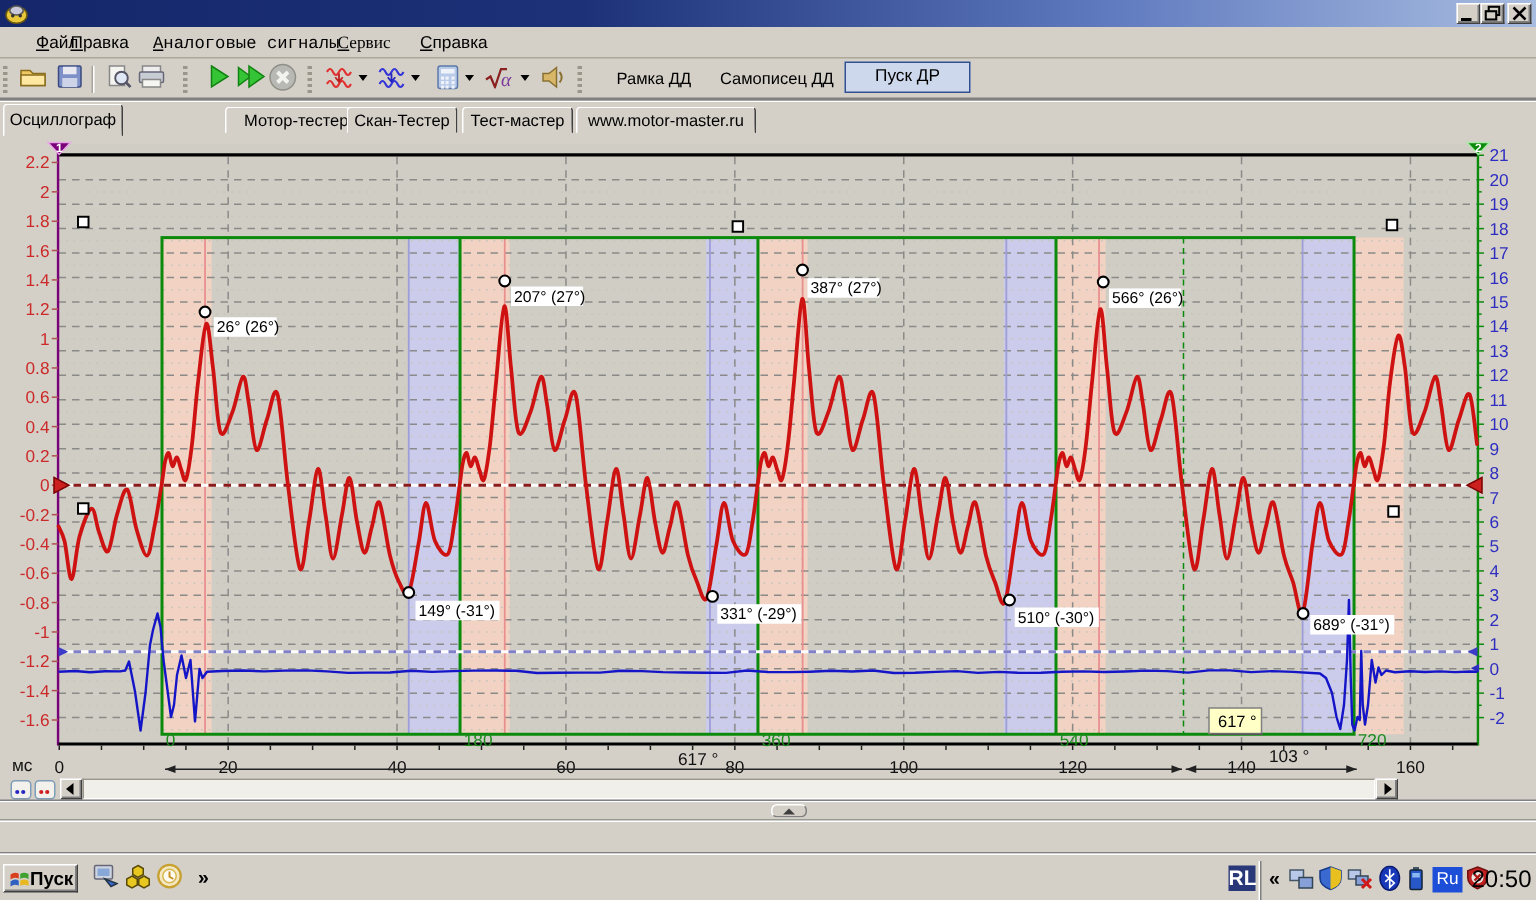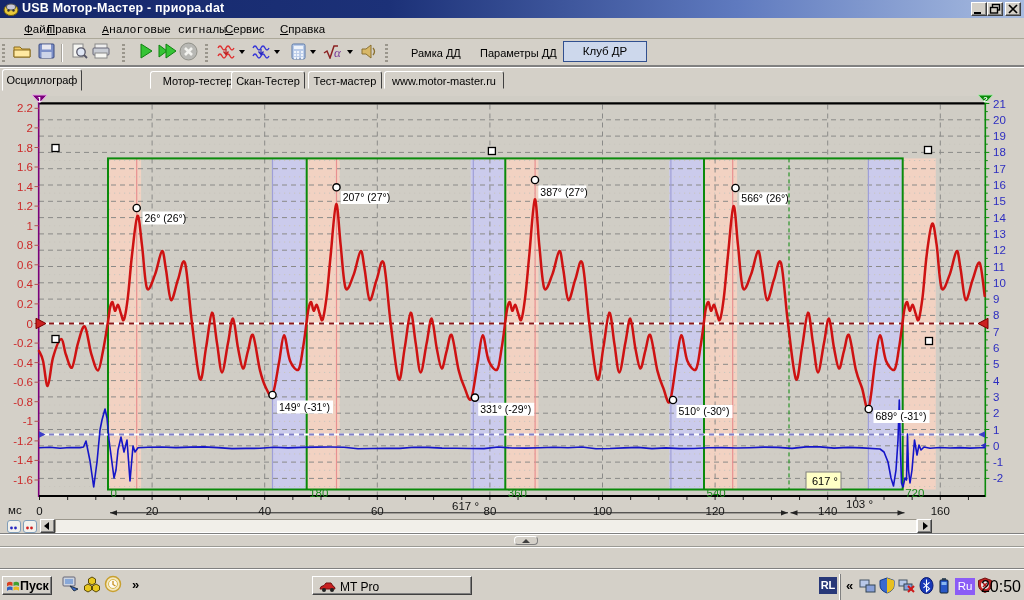--- a/index.html
+++ b/index.html
@@ -75,21 +75,20 @@
 <div id="page">
 <div id="titlebar" class="abs">
 <div class="abs" style="left:3px;top:1px;">
         <svg width="16" height="16" viewBox="0 0 16 16">
           <ellipse cx="8" cy="9" rx="7" ry="5.5" fill="#e8c83a" stroke="#6a5a10"></ellipse>
           <ellipse cx="8" cy="6" rx="4.5" ry="3" fill="#c8c8d8" stroke="#555"></ellipse>
           <circle cx="5.5" cy="9.5" r="1.2" fill="#333"></circle>
           <circle cx="10.5" cy="9.5" r="1.2" fill="#333"></circle>
         </svg>
       </div>
-<div id="titletext">USB Мотор-Мастер - приора.dat</div>
 <div class="tbtn" style="left:971px;">
         <svg width="14" height="12">
           <rect x="2" y="9" width="7" height="2" fill="#000"></rect>
         </svg>
       </div>
 <div class="tbtn" style="left:987px;">
         <svg width="14" height="12" viewBox="0 0 14 12">
           <rect x="4.5" y="1.5" width="7" height="5.5" fill="none" stroke="#000" stroke-width="1.4"></rect>
           <rect x="2.5" y="4.5" width="7" height="5.5" fill="#d4d0c8" stroke="#000" stroke-width="1.4"></rect>
         </svg>
@@ -97,21 +96,21 @@
 <div class="tbtn" style="left:1005px;">
         <svg width="14" height="12">
           <path d="M3,2 L11,10 M11,2 L3,10" stroke="#000" stroke-width="1.7"></path>
         </svg>
       </div>
 </div>
 <div id="menubar" class="abs">
 <div class="mitem" style="left:24px;"><span class="u">Ф</span>айл</div>
 <div class="mitem" style="left:47px;"><span class="u">П</span>равка</div>
 <div class="mitem" style="left:102px;font-family:Liberation Mono, monospace;"><span class="u">А</span>налоговые сигналы</div>
-<div class="mitem" style="left:225px;"><span class="u">С</span>ервис</div>
+<div class="mitem" style="left:225px;font-family:Liberation Serif, serif;"><span class="u">С</span>ервис</div>
 <div class="mitem" style="left:280px;text-align:center;"><span class="u">С</span>правка</div>
 </div>
 <div id="toolbar" class="abs">
 <div class="grip" style="left:2px;"></div>
 <div class="tico" style="left:13px;">
         <svg width="18" height="16" viewBox="0 0 18 16">
           <path d="M1,4 h6 l2,2 h8 v8 h-16 z" fill="#f0c861" stroke="#8a6d1e"></path>
           <path d="M1,7 h16 v7 h-16 z" fill="#ffe9a2" stroke="#8a6d1e"></path>
         </svg>
       </div>
@@ -196,23 +195,23 @@
       </div>
 <div class="drop" style="left:347px;"></div>
 <div class="tico" style="left:360px;top:3px;">
         <svg width="17" height="17" viewBox="0 0 17 17">
           <path d="M2,6 h4 l5,-4 v13 l-5,-4 h-4 z" fill="#d8b868" stroke="#8a7030"></path>
           <path d="M13,5 q3,3.5 0,7" fill="none" stroke="#8a7030" stroke-width="1.3"></path>
         </svg>
       </div>
 <div class="grip" style="left:385px;"></div>
 <div class="tbtxt" style="left:411px;">Рамка ДД</div>
-<div class="tbtxt" style="left:480px;">Параметры ДД</div>
+<div class="tbtxt" style="left:480px;">Самописец ДД</div>
 </div>
-<div id="ramkadr" class="abs">Клуб ДР</div>
+<div id="ramkadr" class="abs">Пуск ДР</div>
 <div id="tabstrip" class="abs"></div>
 <div class="tab abs" style="left:2px;top:69px;width:80px;height:22px;line-height:21px;z-index:3;">Осциллограф</div>
 <div class="tab abs" style="left:84px;top:71px;width:64px;height:18px;line-height:18px;margin-top:32px;">Самописец</div>
 <div class="tab abs" style="left:150px;top:71px;width:95px;height:18px;line-height:18px;">Мотор-тестер</div>
 <div class="tab abs" style="left:231px;top:71px;width:74px;height:18px;line-height:18px;">Скан-Тестер</div>
 <div class="tab abs" style="left:308px;top:71px;width:74px;height:18px;line-height:18px;">Тест-мастер</div>
 <div class="tab abs" style="left:384px;top:71px;width:120px;height:18px;line-height:18px;">www.motor-master.ru</div>
 <svg id="chart" width="1024" height="450" viewBox="0 90 1024 450">
 <rect x="0" y="90" width="1024" height="450" fill="#d4d0c8"></rect>
 <rect x="39.0" y="96.0" width="946.0" height="400.0" fill="#d0cdc5"></rect>
@@ -569,31 +568,21 @@
         </svg>
       </div>
 <div class="ticon16" style="left:104px;">
         <svg width="18" height="18" viewBox="0 0 18 18">
           <circle cx="9" cy="9" r="7.5" fill="#f4e8c0" stroke="#c8a030" stroke-width="1.5"></circle>
           <circle cx="9" cy="9" r="4.5" fill="#fdfaf0" stroke="#d8b850"></circle>
           <path d="M9,6 v3.5 l2.5,1.5" stroke="#c89020" stroke-width="1.3" fill="none"></path>
         </svg>
       </div>
 <div class="abs" style="left:132px;top:7px;font-size:13px;font-weight:bold;">»</div>
-<div class="task" style="left:312px;width:160px;">
-        <span style="position:absolute;left:6px;top:4px;">
-          <svg width="17" height="12" viewBox="0 0 17 12">
-            <path d="M1,8 q0,-3 4,-3.5 l2,-2.5 h5 l2,3 q2,0.5 2,3 z" fill="#c82020" stroke="#701010"></path>
-            <circle cx="5" cy="9" r="2" fill="#222"></circle>
-            <circle cx="13" cy="9" r="2" fill="#222"></circle>
-          </svg>
-        </span>
-        <span style="position:absolute;left:27px;top:2.5px;">MT Pro</span>
-      </div>
-<div class="abs" style="left:819px;top:7px;width:18px;height:17px;background:#283878;color:#fff;font-size:11px;font-weight:bold;text-align:center;line-height:17px;">RL</div>
+<div class="abs" style="left:819px;top:7px;width:18px;height:17px;background:#283878;color:#fff;font-size:14px;font-weight:bold;text-align:center;line-height:17px;">RL</div>
 <div id="tray">
 <div class="abs" style="left:5px;top:4px;font-size:13px;font-weight:bold;">«</div>
 <div class="abs" style="left:18px;top:3px;">
           <svg width="17" height="17" viewBox="0 0 17 17">
             <rect x="1" y="3" width="9" height="7" fill="#b8c8e8" stroke="#456"></rect>
             <rect x="7" y="8" width="9" height="7" fill="#88a0d8" stroke="#345"></rect>
           </svg>
         </div>
 <div class="abs" style="left:37px;top:3px;">
           <svg width="18" height="17" viewBox="0 0 18 17">
@@ -614,21 +603,21 @@
             <path d="M7.5,2.5 v12 l3,-2.8 l-6,-5.6 m6,-0.8 l-6,5.6 l3,-2.8" stroke="#fff" stroke-width="1.1" fill="none"></path>
           </svg>
         </div>
 <div class="abs" style="left:97px;top:3px;">
           <svg width="12" height="17" viewBox="0 0 12 17">
             <rect x="4" y="1" width="4" height="2" fill="#456"></rect>
             <rect x="2" y="3" width="8" height="13" rx="1" fill="#2858c8" stroke="#123"></rect>
             <rect x="3.5" y="5" width="5" height="3" fill="#88b8f0"></rect>
           </svg>
         </div>
-<div class="abs" style="left:114px;top:4px;width:20px;height:17px;background:#8b5cf6;color:#fff;font-size:11.5px;text-align:center;line-height:17px;">Ru</div>
+<div class="abs" style="left:114px;top:4px;width:20px;height:17px;background:#1d4ed8;color:#fff;font-size:11.5px;text-align:center;line-height:17px;">Ru</div>
 <div class="abs" style="left:136px;top:3px;">
           <svg width="16" height="17" viewBox="0 0 16 17">
             <path d="M8,1 l6.5,2.5 v4.5 q0,5 -6.5,7.5 q-6.5,-2.5 -6.5,-7.5 v-4.5 z" fill="#c02020" stroke="#701010"></path>
             <circle cx="8" cy="8" r="4" fill="#e8e8e8"></circle>
             <path d="M6,6 l4,4 m0,-4 l-4,4" stroke="#b01818" stroke-width="1.6"></path>
           </svg>
         </div>
 </div>
 <div id="clock">20:50</div>
 </div>

